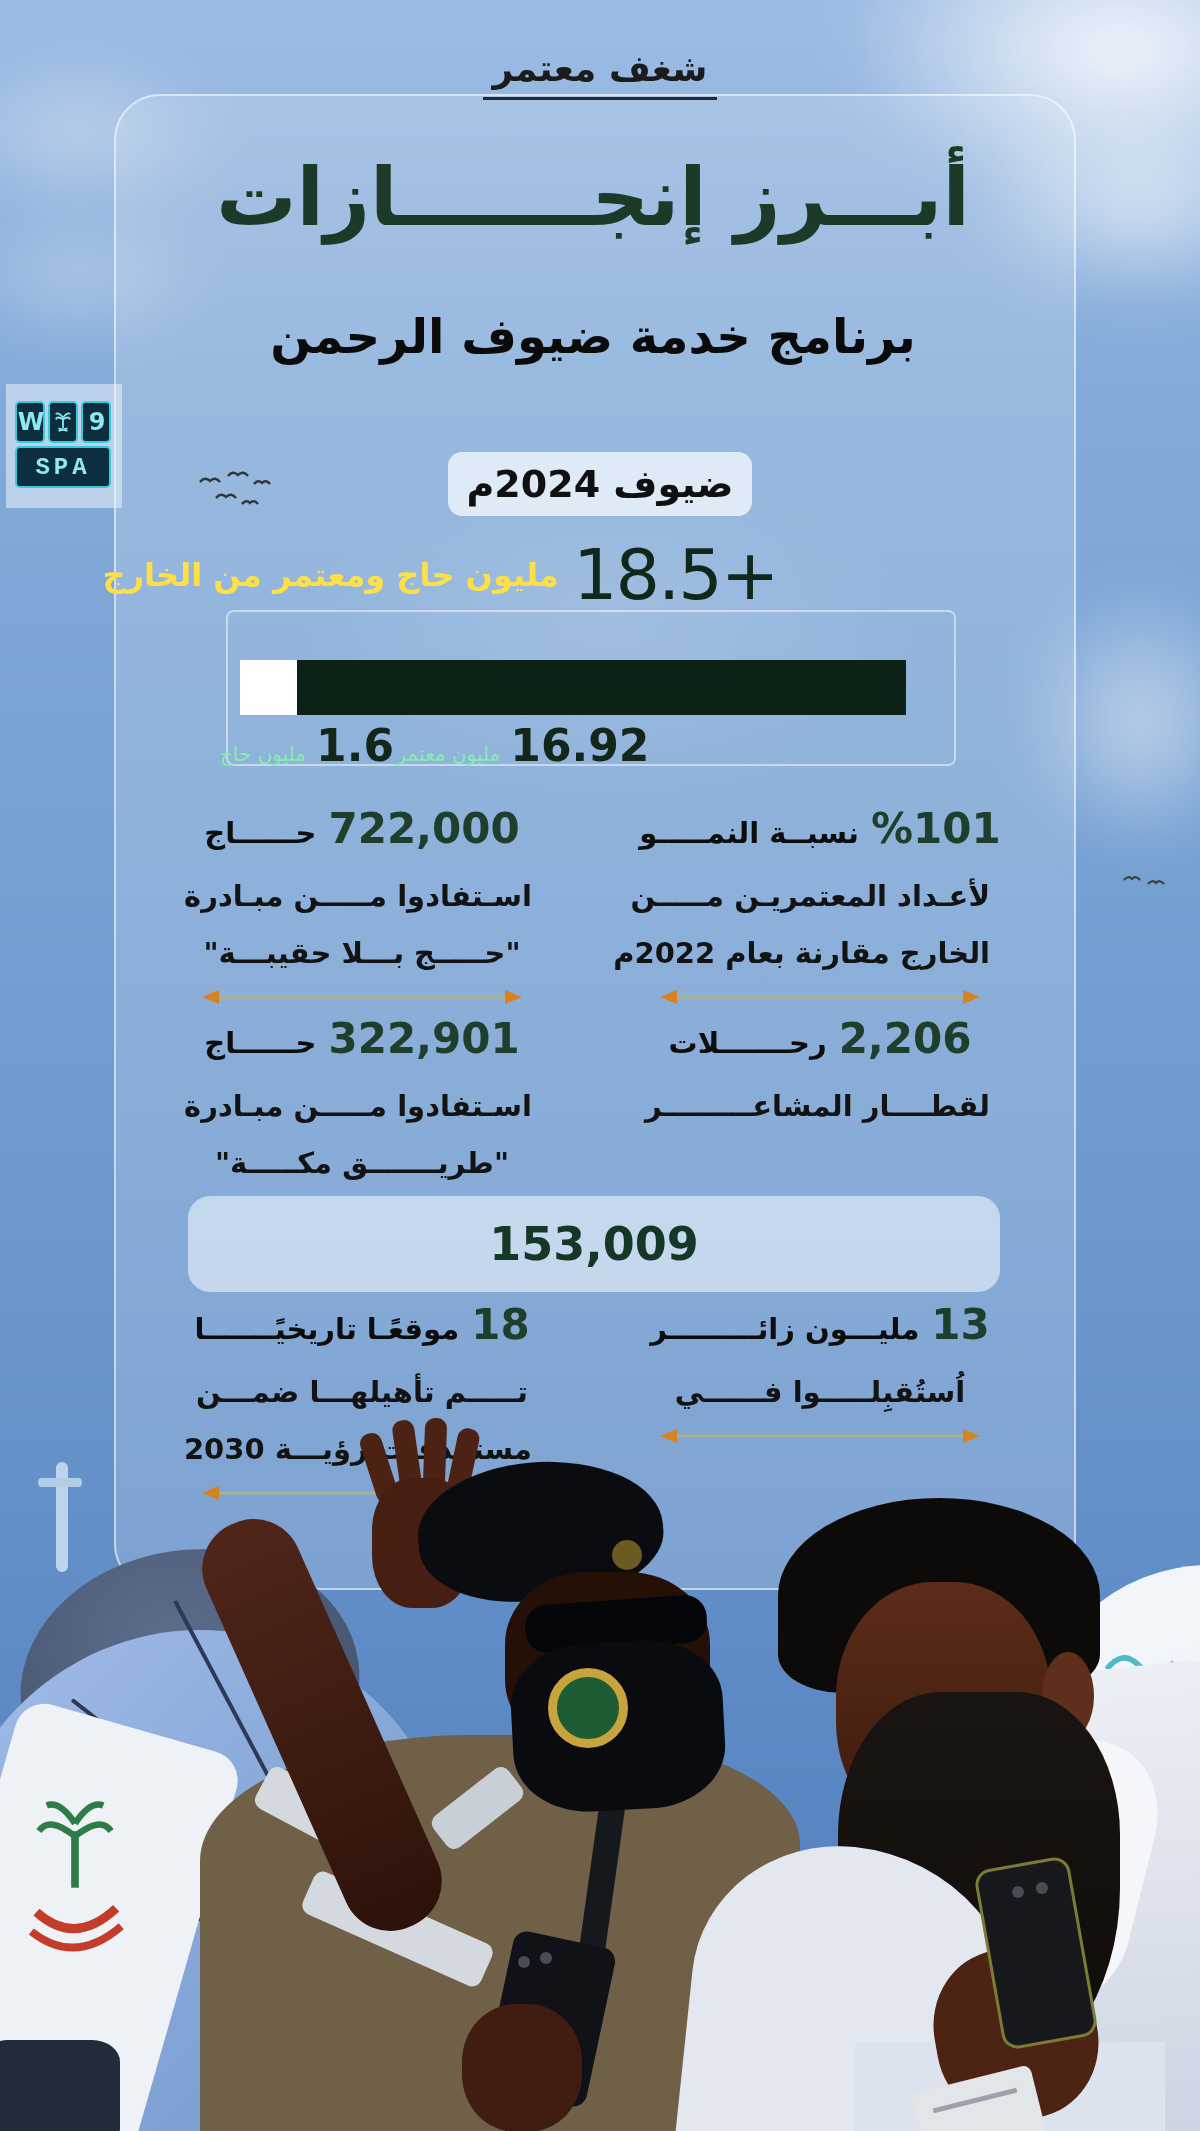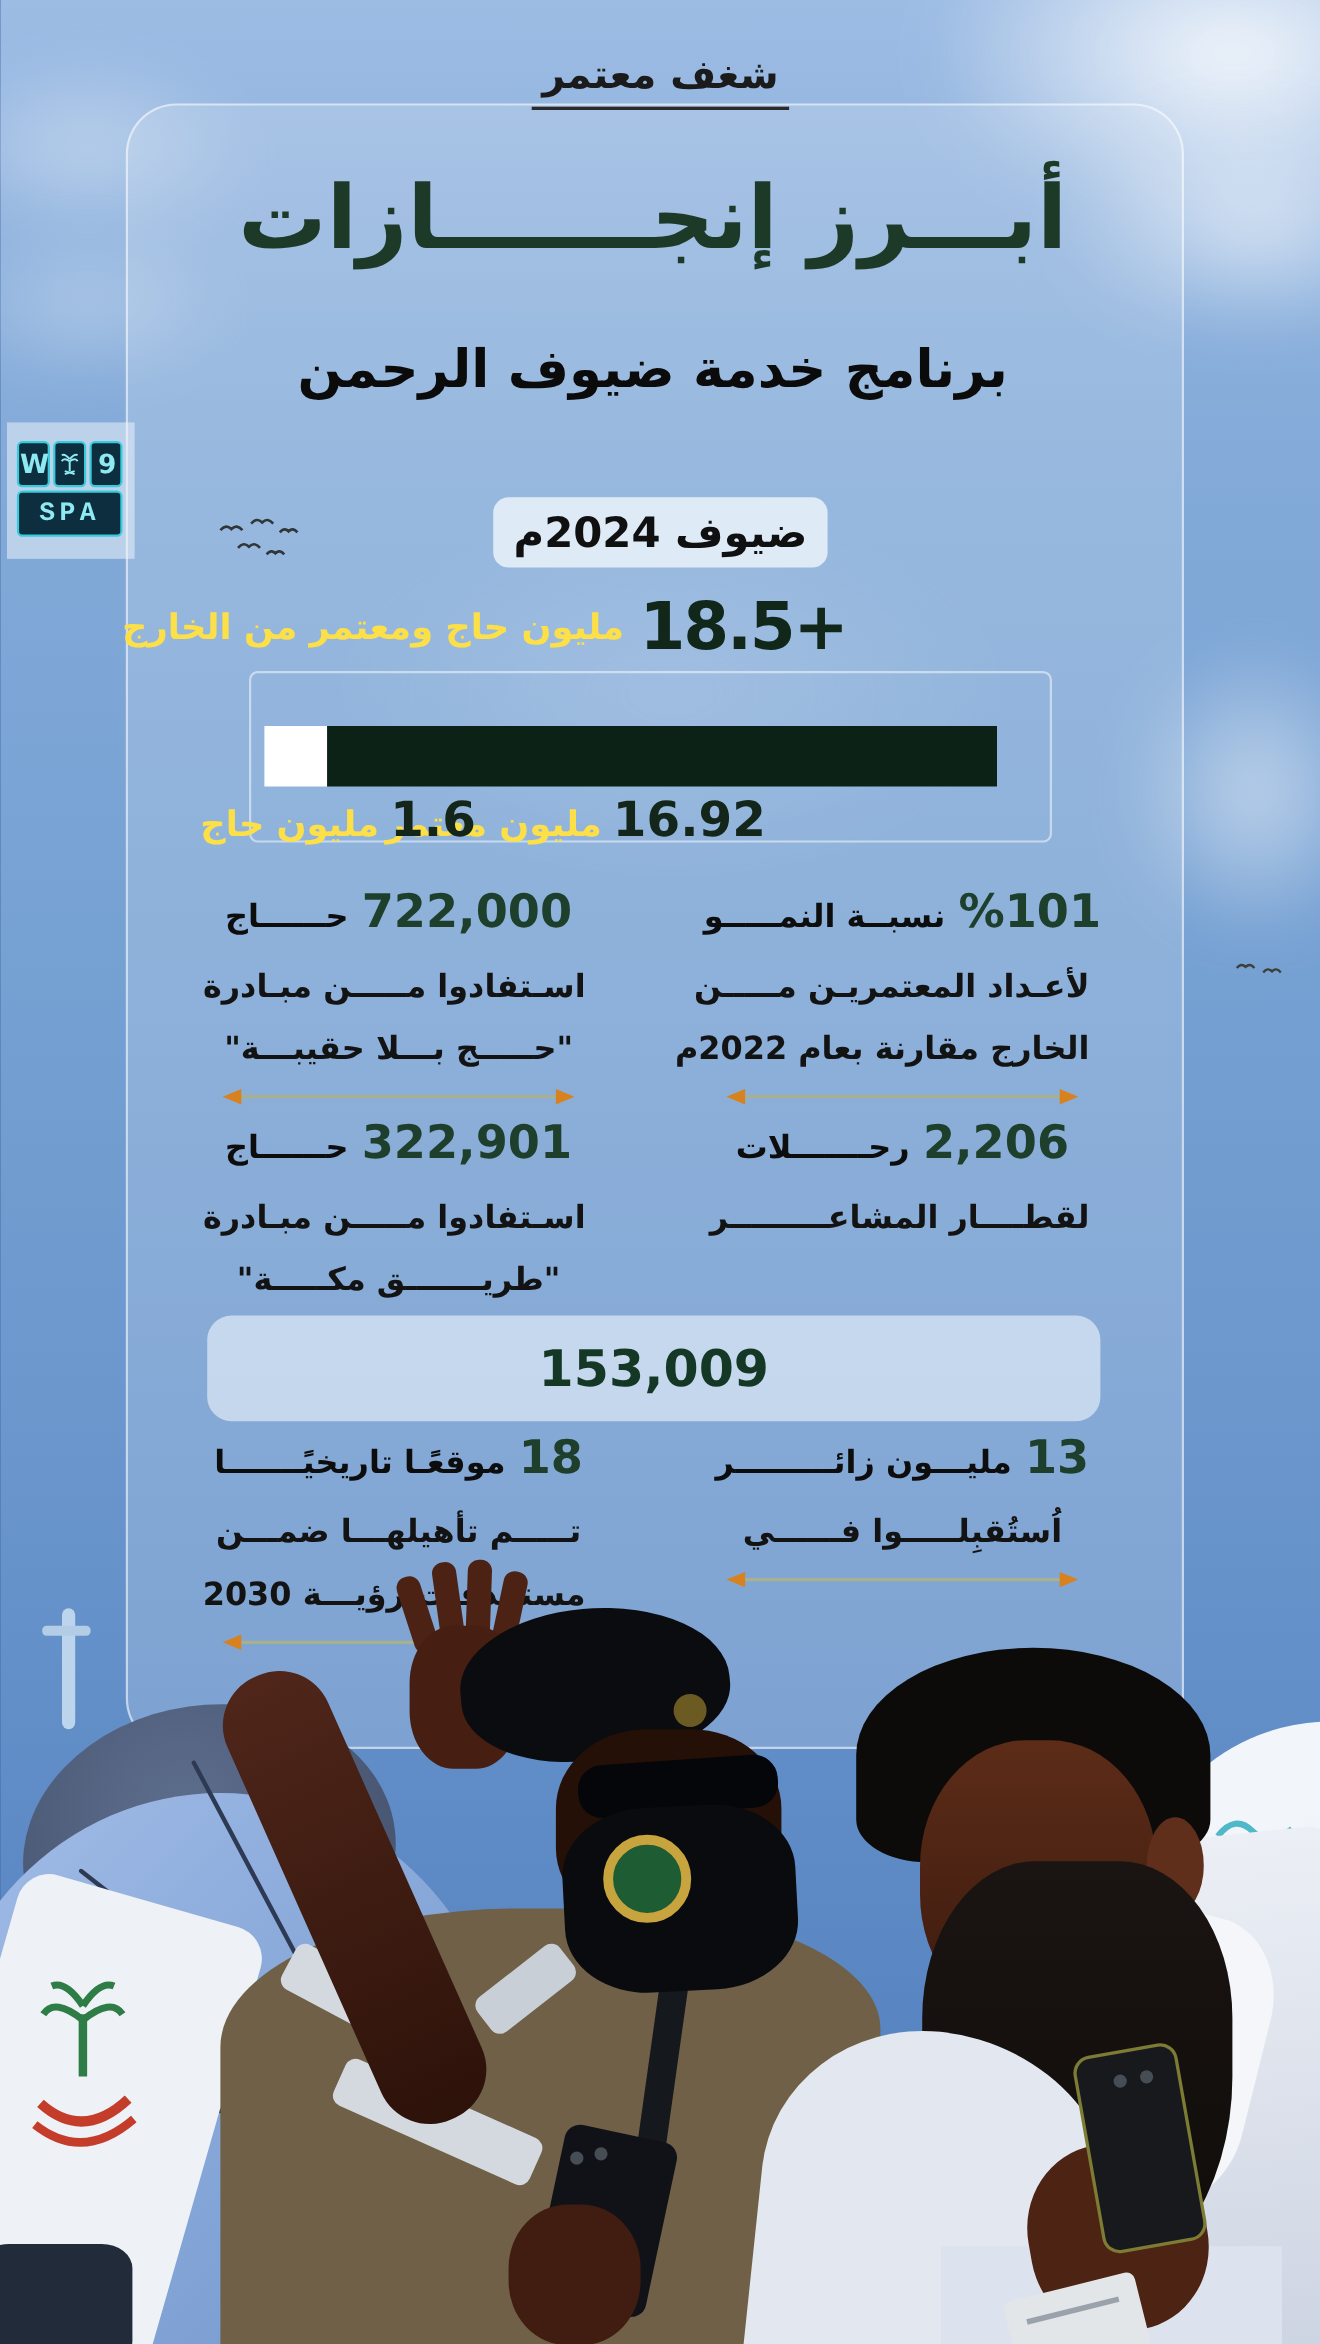--- a/index.html
+++ b/index.html
@@ -44,31 +44,31 @@
     font-size:80px;line-height:1.5;font-weight:bold;color:#1d3a29;}
   .subtitle{position:absolute;left:114px;top:308px;width:958px;text-align:center;
     font-size:48px;font-weight:bold;color:#0b0b0b;}
   .badge{position:absolute;left:448px;top:452px;width:304px;height:64px;border-radius:14px;
     background:rgba(230,239,248,.9);display:flex;align-items:center;justify-content:center;
     font-size:38px;font-weight:bold;color:#101010;}
 
   
   .hero{position:absolute;left:170px;top:540px;width:540px;display:flex;direction:rtl;
     justify-content:center;align-items:center;gap:14px;}
-  .hero-num{font-size:60px;font-weight:bold;color:#10271a;direction:ltr;unicode-bidi:isolate;letter-spacing:-2px;line-height:1;}
+  .hero-num{font-size:70px;font-weight:normal;color:#10271a;direction:ltr;unicode-bidi:isolate;letter-spacing:-2px;line-height:1;}
   .hero-label{font-size:32px;font-weight:bold;color:#fde047;white-space:nowrap;}
 
   
   .bar-frame{position:absolute;left:226px;top:610px;width:726px;height:152px;
     border:2px solid rgba(255,255,255,.5);border-radius:8px;}
   .bar-track{position:absolute;left:240px;top:660px;width:666px;height:55px;display:flex;direction:ltr;}
   .bar-seg{height:100%;}
   .bar-label{position:absolute;top:722px;display:flex;direction:rtl;align-items:baseline;gap:10px;justify-content:center;}
   .bar-label .v{font-size:44px;font-weight:bold;color:#132619;direction:ltr;unicode-bidi:isolate;line-height:1.1;}
-  .bar-label .u{font-size:32px;font-weight:bold;color:#fde047;white-space:nowrap;}
+  .bar-label .u{font-size:20px;font-weight:normal;color:#86efac;white-space:nowrap;}
   .bl-right{left:408px;width:230px;}
   .bl-left{left:232px;width:150px;}
 
   
   .stat-block{position:absolute;width:340px;text-align:center;}
   .col-left{left:192px;}
   .col-right{left:650px;}
   .r1{top:804px;} .r2{top:1014px;} .r3{top:1300px;}
   .stat-value-line{display:flex;direction:rtl;justify-content:center;align-items:baseline;gap:12px;height:60px;margin-bottom:4px;}
   .stat-value{font-size:42px;font-weight:bold;color:#1d3f2c;direction:ltr;unicode-bidi:isolate;line-height:1.2;}

